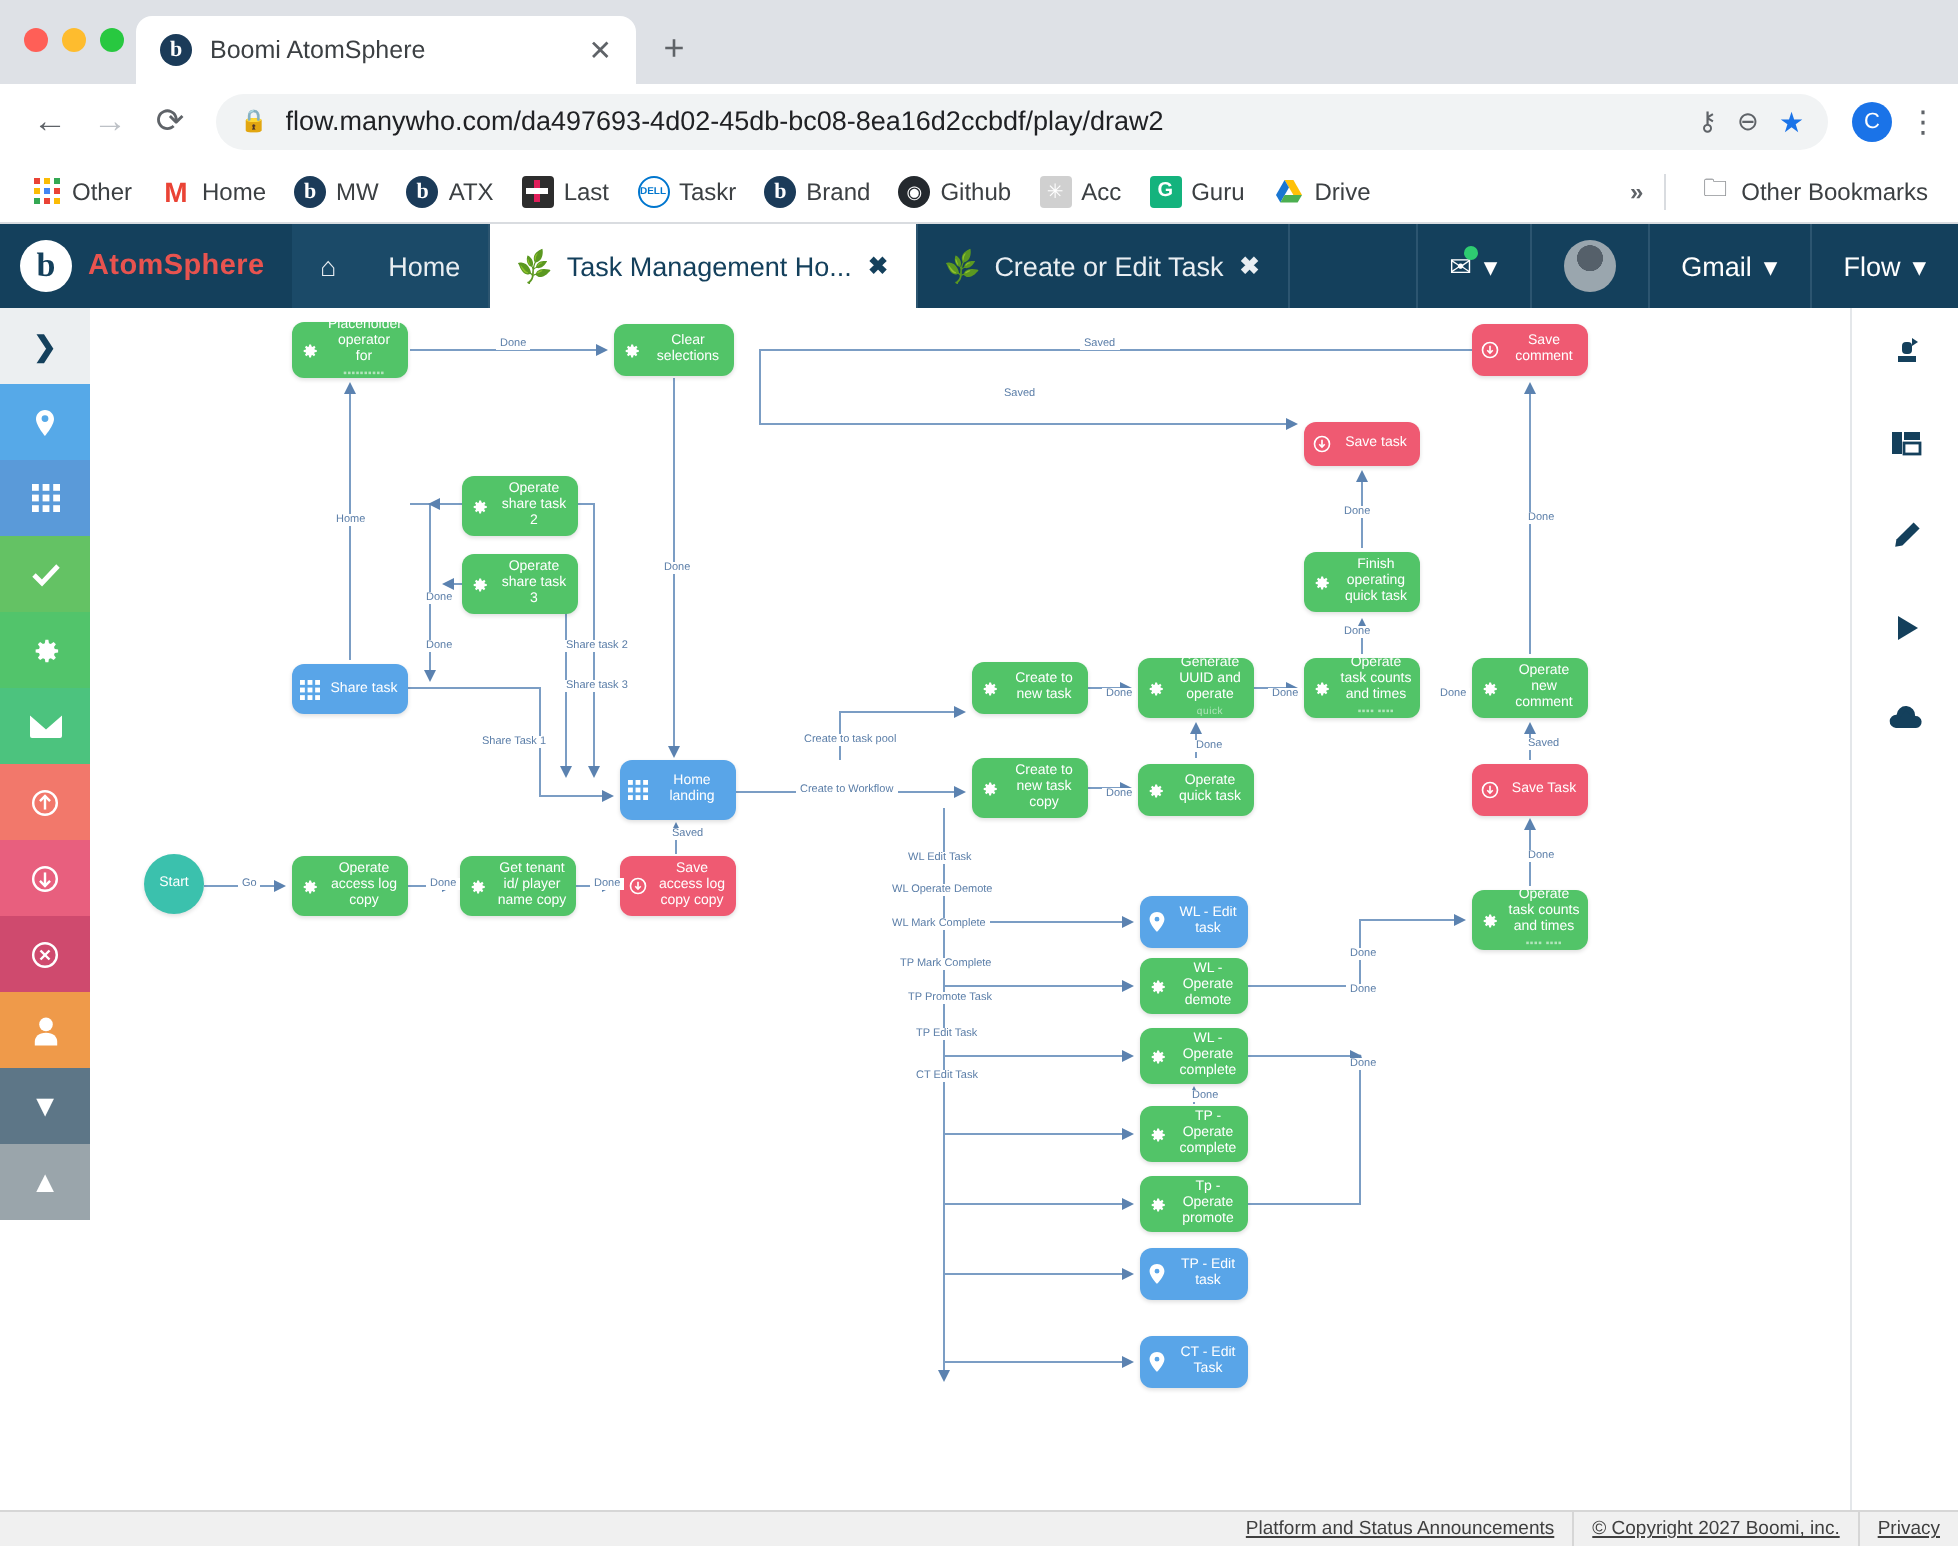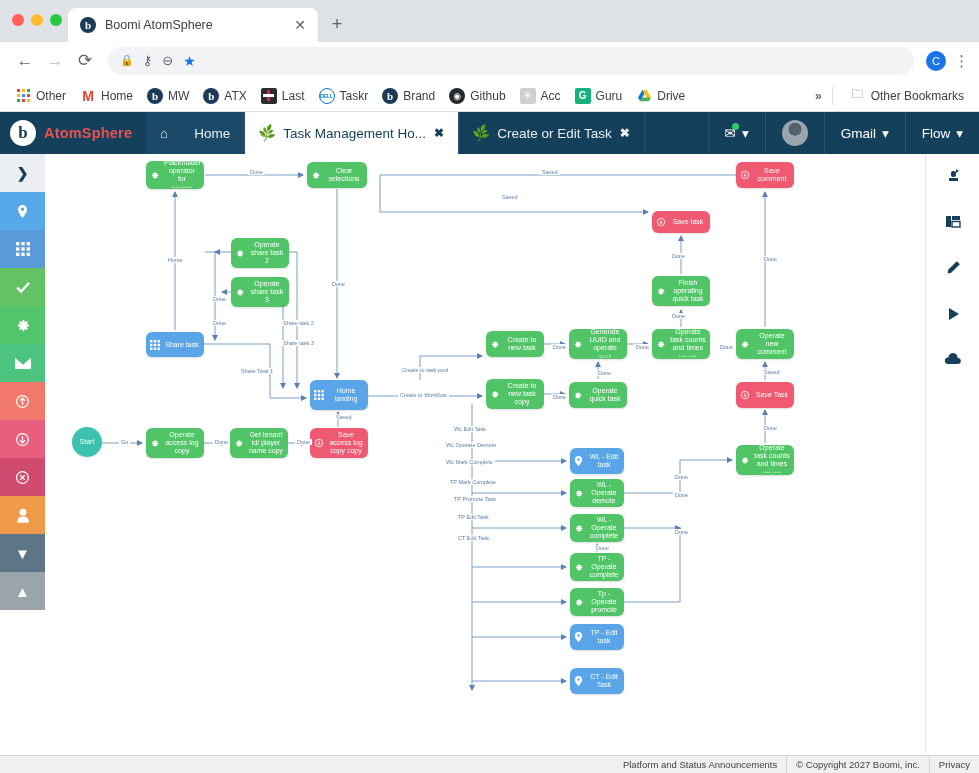--- a/index.html
+++ b/index.html
@@ -162,21 +162,21 @@
   }
   .meta-cell { text-align:center; line-height: 1.45; }
   .meta-id { width: 300px; }
   .meta-vid { width: 240px; text-align:left; }
   .meta-mod { width: 200px; }
   .meta-help { width: 120px; text-align:left; }
   .status-bar {
     position:absolute; bottom:0; left:0; right:0; height: 18px; background:#f0f0f0;
     border-top:1px solid #d6d6d6;
     display:flex; align-items:center; justify-content:flex-end; gap: 0;
-    font-size: 9.5px; color:#3f3f3f;
+    font-size: 9.5px; color:#3f3f3f;text-decoration:underline;
   }
   .status-bar span { padding: 0 9px; border-left: 1px solid #d6d6d6; line-height: 17px; }
   .status-bar span:first-child { border-left: none; }
 </style>
 </head>
 <body>
 
 <div class="browser-top">
   <div class="traffic">
     <span style="background:#ff5f57"></span>
@@ -190,20 +190,21 @@
   </div>
   <div class="newtab">+</div>
 </div>
 
 <div class="toolbar">
   <div class="nav-btn">←</div>
   <div class="nav-btn disabled">→</div>
   <div class="nav-btn">⟳</div>
   <div class="omnibox">
     <span class="lock">🔒</span>
+    <span class="omni-url">flow.manywho.com/da497693-4d02-45db-bc08-8ea16d2ccbdf/play/draw2</span>
     <span class="omni-icons">
       <span>⚷</span>
       <span>⊖</span>
       <span class="star">★</span>
     </span>
   </div>
   <div class="avatar-chip">C</div>
   <div class="kebab">⋮</div>
 </div>
 

